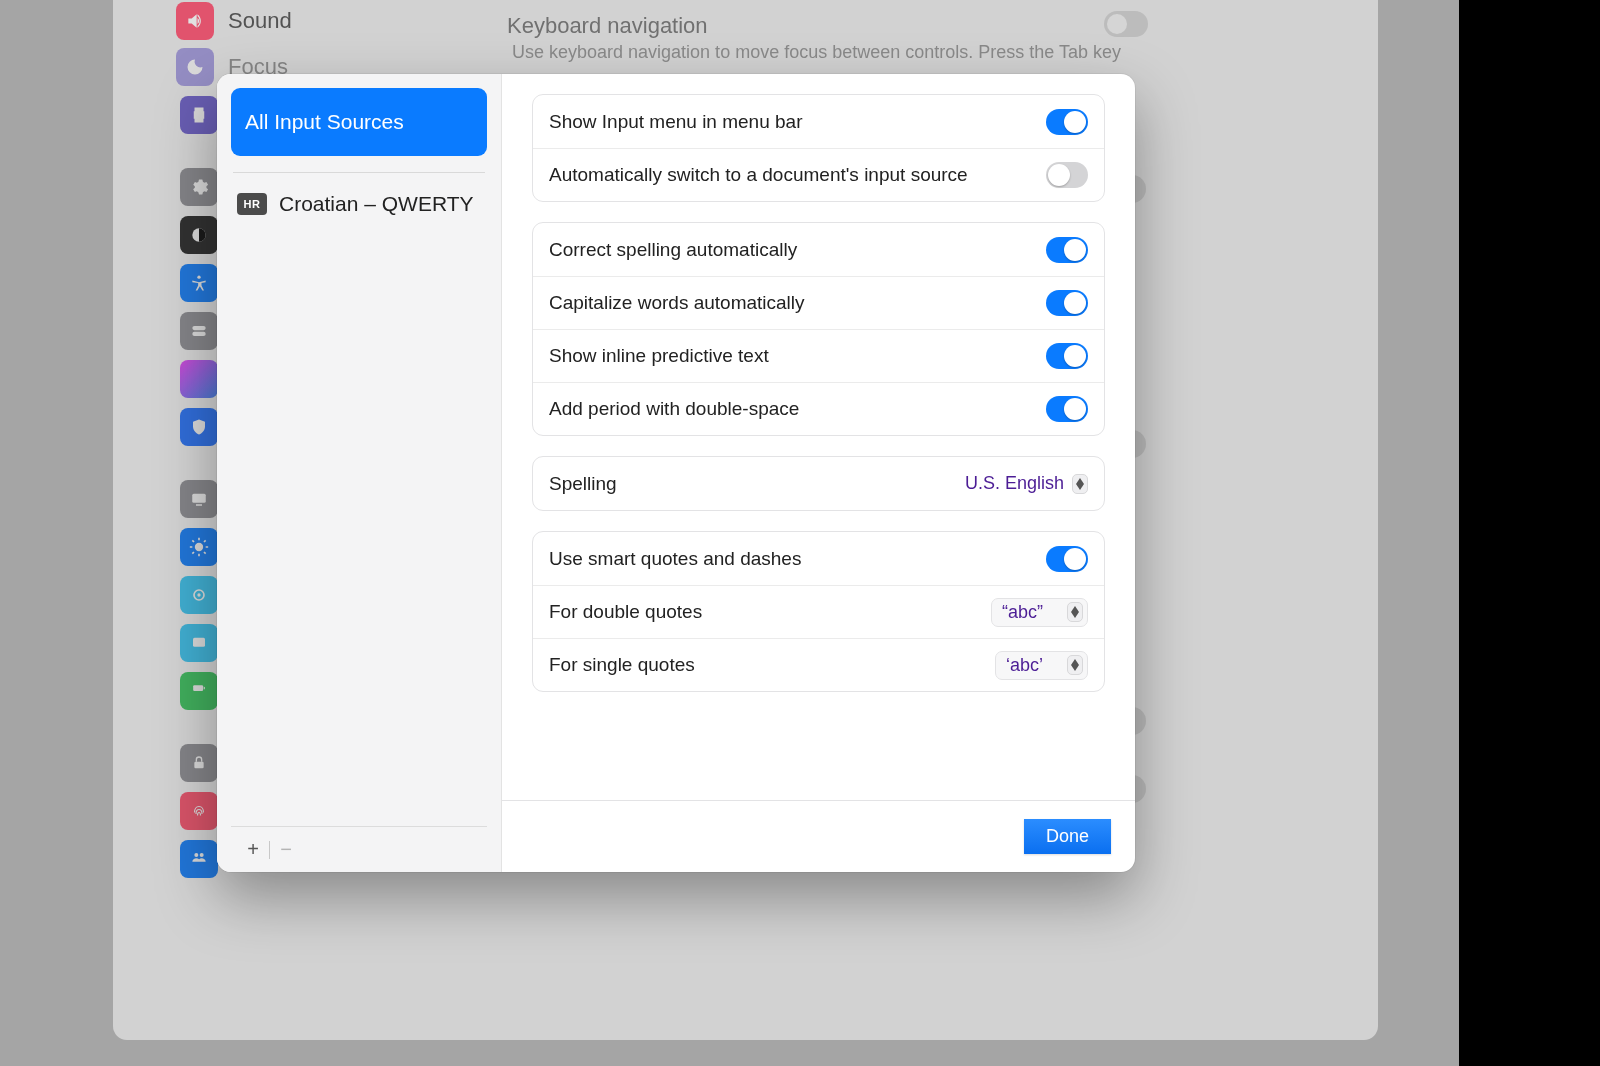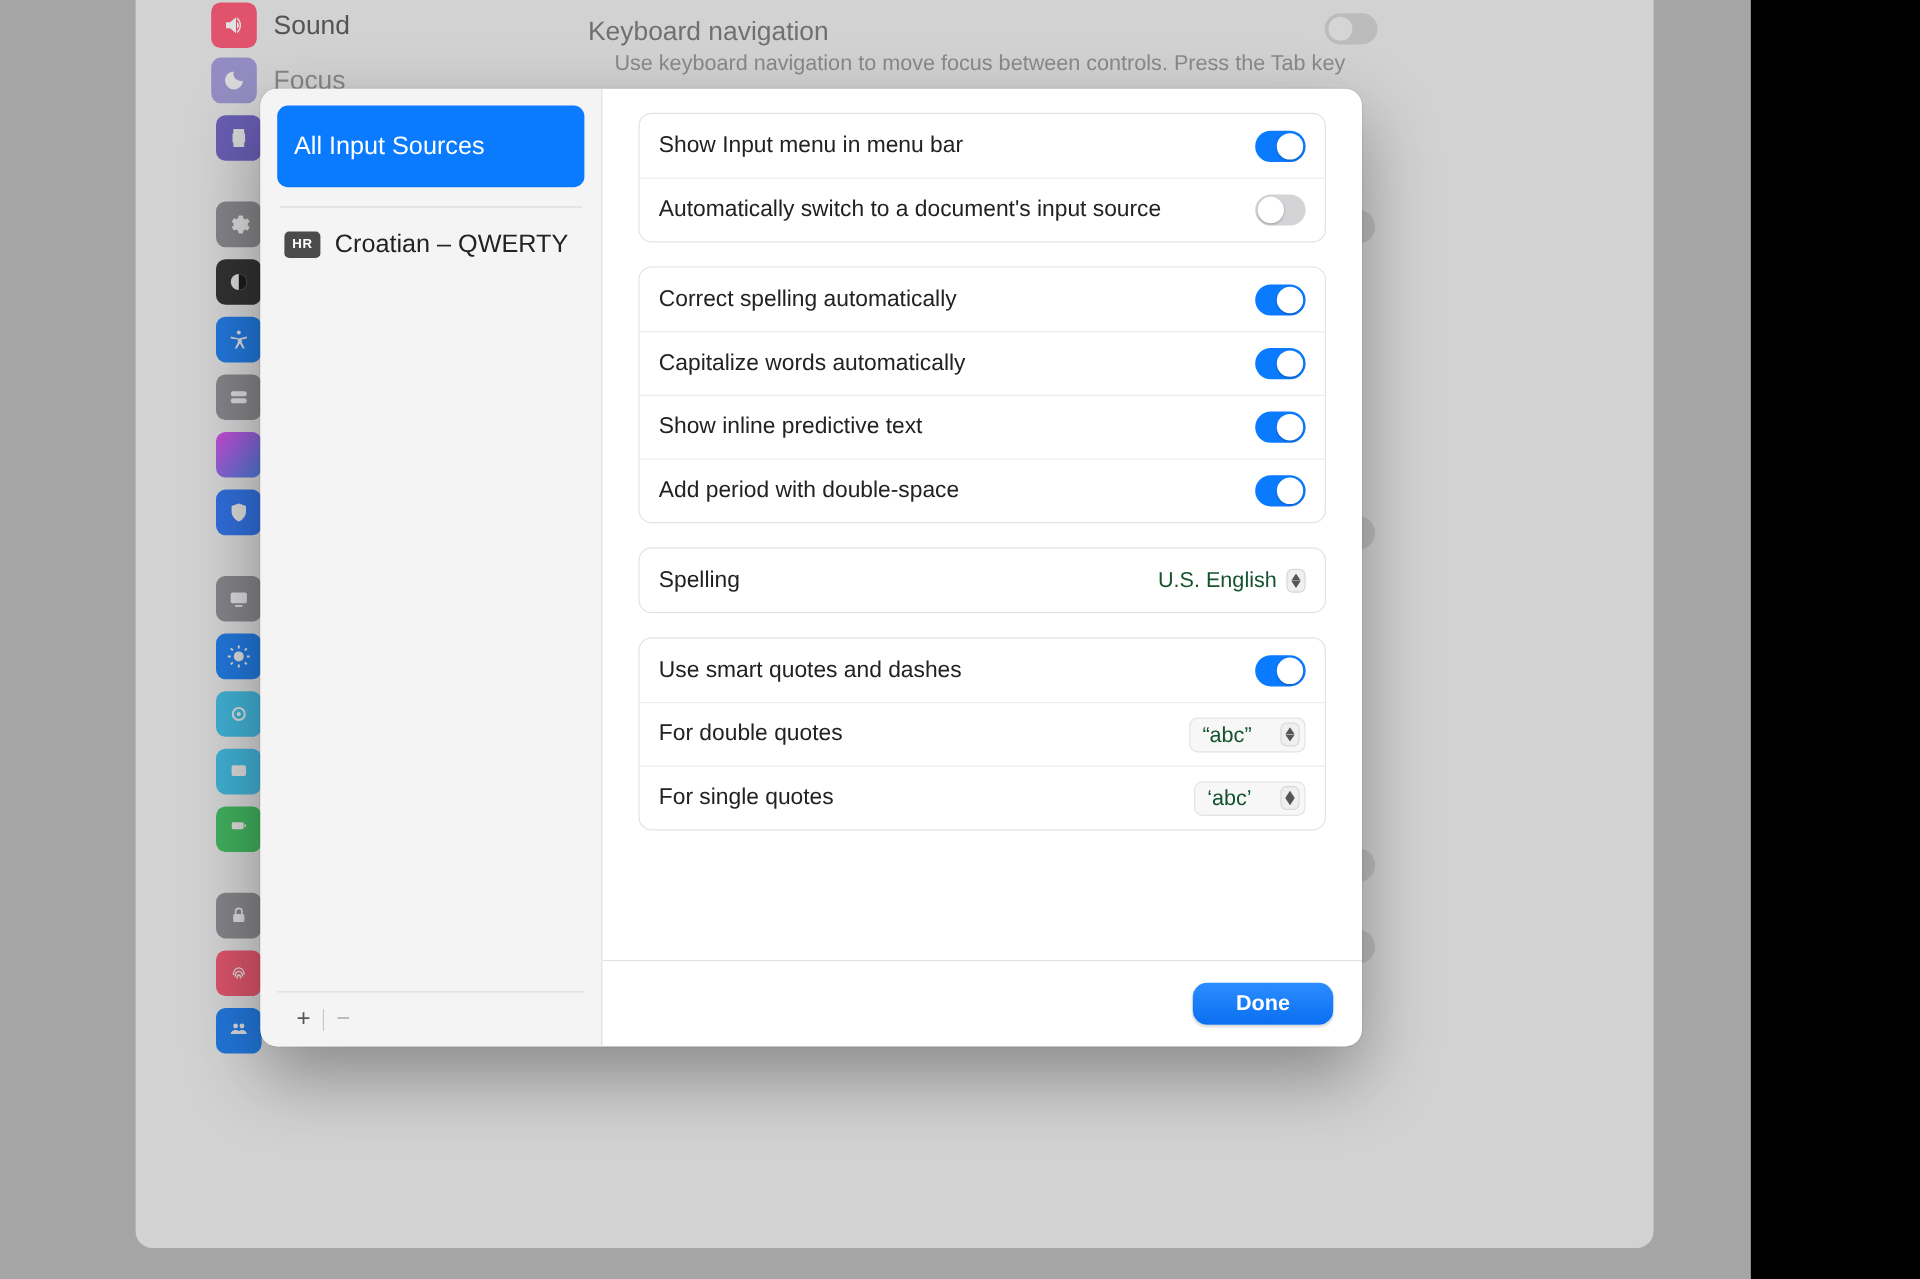--- a/index.html
+++ b/index.html
@@ -44,21 +44,21 @@
     border-radius: 8px;
     display: flex; align-items: center; justify-content: center;
     color: #fff; font-size: 18px;
   }
   .bg-row { position: absolute; left: 176px; display:flex; align-items:center; gap:14px; color:#4a4a4a; font-size:22px;}
   .bg-row .bg-icon { flex:none; }
 
   
   .bg-right-head {
     position: absolute;
-    left: 490px;
+    left: 507px;
     top: 13px;
     color: #6f6f6f;
     font-size: 22px;
   }
   .bg-right-sub {
     position: absolute;
     left: 512px;
     top: 42px;
     color: #8f8f8f;
     font-size: 18px;
@@ -213,21 +213,21 @@
     transition: left .15s;
   }
   .toggle.on::after { left: 18px; }
 
   
   .select {
     display: flex;
     align-items: center;
     gap: 8px;
     font-size: 18px;
-    color: #14532d;
+    color: #4c1d95;
   }
   .select .stepper {
     width: 16px; height: 20px;
     border-radius: 5px;
     background: #efeff1;
     border: 1px solid #d8d8da;
     display:flex; flex-direction:column; align-items:center; justify-content:center;
     line-height: 6px;
   }
   .select .stepper svg{width:8px;height:6px;}
@@ -245,24 +245,24 @@
     border-top: 1px solid #e3e3e5;
     display: flex;
     align-items: center;
     justify-content: flex-end;
     padding: 0 24px;
   }
   .done-btn {
     background: linear-gradient(#2b8dff,#0a6ff0);
     color: #fff;
     font-size: 18px;
-    font-weight: 700;
+    font-weight: 400;
     border: none;
-    border-radius: 12px;
-    padding: 7px 36px;
+    border-radius: 0;
+    padding: 7px 22px;
     box-shadow: 0 1px 2px rgba(0,0,0,.15);
   }
 
 </style>
 </head>
 <body>
 
 <div class="screen">
   <div class="bg-canvas"></div>
 

